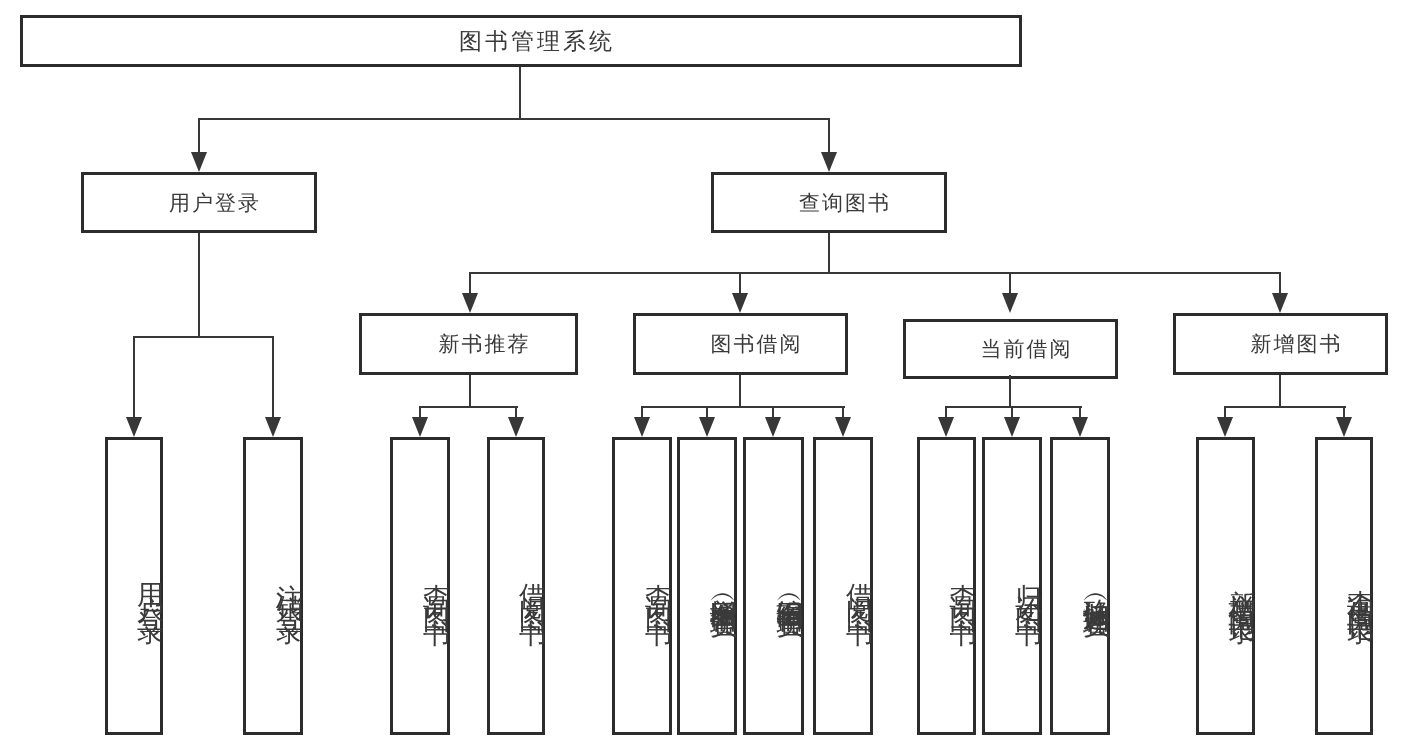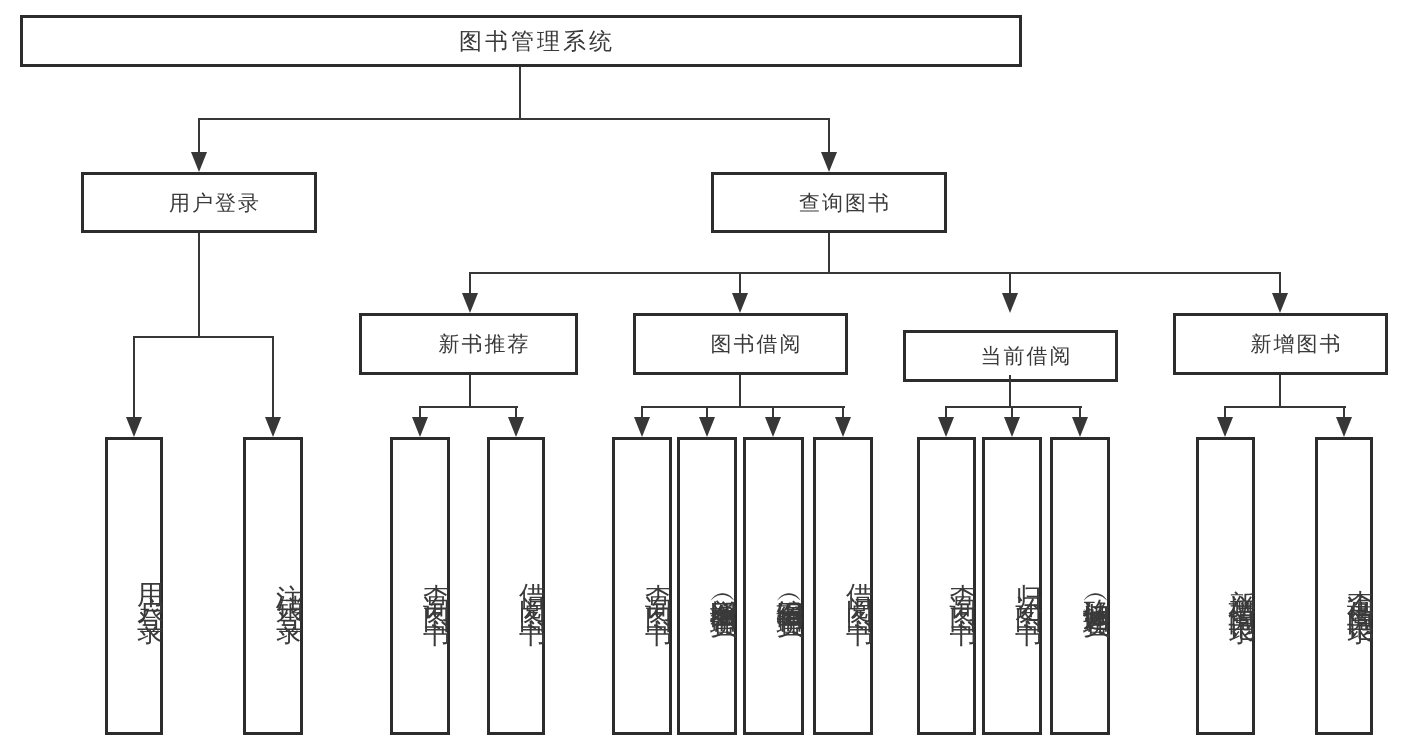--- a/index.html
+++ b/index.html
@@ -83,21 +83,21 @@
   <div class="arr" style="left:1002px;top:293px"></div>
   <div class="line" style="left:1279px;top:272px;width:2px;height:24px"></div>
   <div class="arr" style="left:1272px;top:293px"></div>
 
   <div class="box hbox" style="left:359px;top:313px;width:219px;height:62px">
     <span>新书推荐</span>
   </div>
   <div class="box hbox" style="left:633px;top:313px;width:215px;height:62px">
     <span>图书借阅</span>
   </div>
-  <div class="box hbox" style="left:903px;top:330px;width:215px;height:52px">
+  <div class="box hbox" style="left:903px;top:319px;width:215px;height:60px">
     <span>当前借阅</span>
   </div>
   <div class="box hbox" style="left:1173px;top:313px;width:215px;height:62px">
     <span>新增图书</span>
   </div>
 
   <div class="line" style="left:469px;top:375px;width:2px;height:31px"></div>
   <div class="line" style="left:419px;top:406px;width:99px;height:2px"></div>
   <div class="line" style="left:419px;top:406px;width:2px;height:13px"></div>
   <div class="arr" style="left:412px;top:417px"></div>

